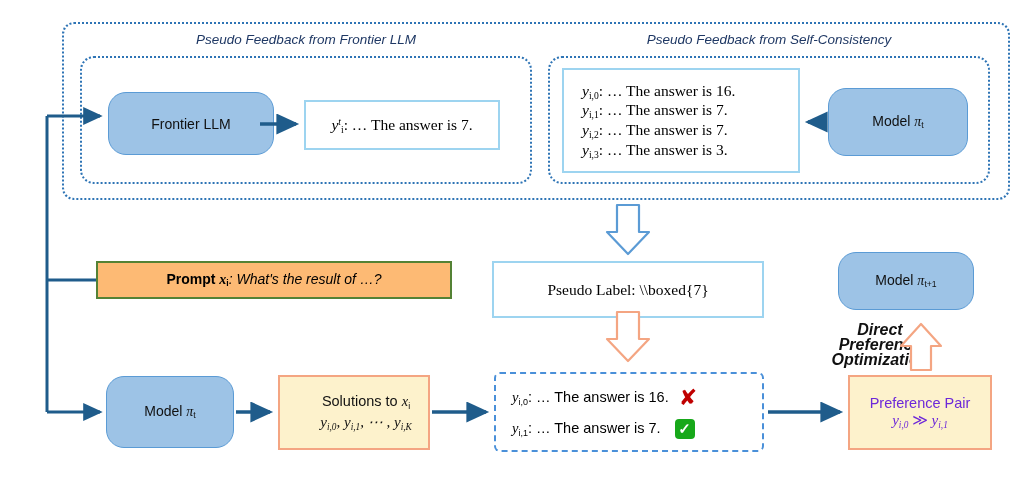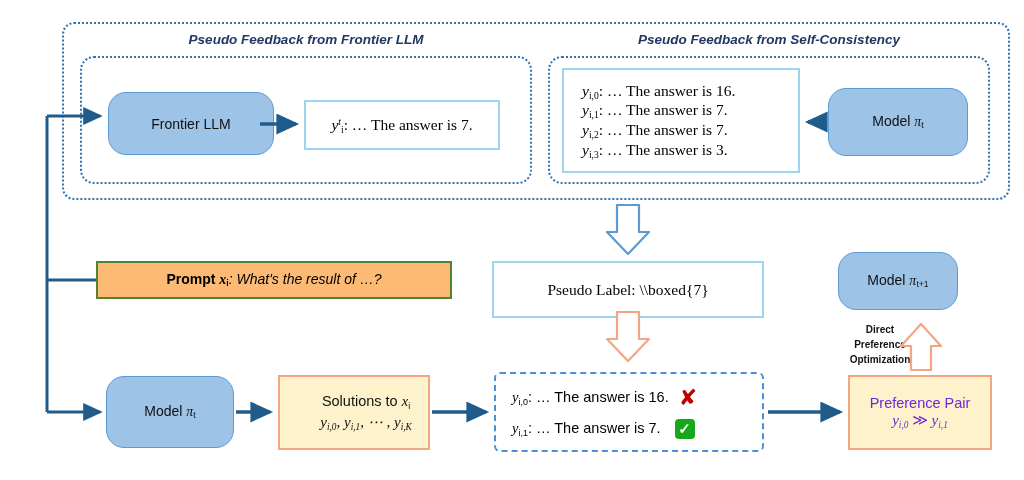--- a/index.html
+++ b/index.html
@@ -9,21 +9,21 @@
   .abs{position:absolute;box-sizing:border-box;}
 
   
   .outer-dotted{
     border:2px dotted #2E74B5;border-radius:12px;background:transparent;
   }
   .panel-dotted{
     border:2px dotted #2E74B5;border-radius:14px;background:transparent;
   }
   .panel-title{
-    font-style:italic;font-weight:700;color:#1F3864;
+    font-style:italic;font-weight:400;color:#1F3864;
     font-family:"Liberation Sans",sans-serif;
     text-align:center;white-space:nowrap;
   }
 
   
   .blue-box{
     background:#9DC3E6;border:1.5px solid #5B9BD5;border-radius:18px;
     display:flex;align-items:center;justify-content:center;
     color:#111;font-size:14px;white-space:nowrap;
   }
@@ -64,22 +64,22 @@
   .ylist{display:flex;flex-direction:column;justify-content:center;gap:1px;
          padding-left:18px;}
   .ylist .row{font-family:"Liberation Serif",serif;font-size:15.5px;color:#000;white-space:nowrap;}
 
   svg.layer{position:absolute;left:0;top:0;width:1024px;height:480px;overflow:visible;}
 
   .sol-line{font-size:14.5px;color:#111;white-space:nowrap;margin-left:24px;}
   .pref-line{font-size:14.5px;color:#6d28d9;white-space:nowrap;}
 
   .dpo-label{
-    position:absolute;font-weight:600;color:#111;
-    font-size:10px;line-height:15px;text-align:center;white-space:nowrap;
+    position:absolute;font-style:italic;font-weight:600;color:#111;
+    font-size:16px;line-height:15px;text-align:center;white-space:nowrap;
   }
   .cross{color:#C00000;font-size:22px;line-height:22px;}
   .checkbox-mark{
     width:20px;height:20px;background:#17A81A;border-radius:4px;
     display:flex;align-items:center;justify-content:center;
     color:#fff;font-size:15px;font-weight:700;line-height:20px;
   }
 </style>
 </head>
 <body>
@@ -130,21 +130,21 @@
   <div class="abs green-box" style="left:96px;top:261px;width:356px;height:38px;">
     <span style="font-size:14px;">
       <b>Prompt </b><b class="mathit">x</b><b class="sub">i</b><i>: What's the result of …?</i>
     </span>
   </div>
 
   <div class="abs lb-box" style="left:492px;top:261px;width:272px;height:57px;">
     <span class="serif" style="font-size:15.5px;">Pseudo Label: \\boxed{7}</span>
   </div>
 
-  <div class="abs blue-box" style="left:838px;top:252px;width:120px;height:58px;">
+  <div class="abs blue-box" style="left:838px;top:252px;width:136px;height:58px;">
     <span>
       <span>Model </span><span class="mathit">π</span><span class="nosub">t+1</span>
     </span>
   </div>
 
   <div class="dpo-label" style="left:828px;top:322px;width:104px;">
     <div>Direct</div>
     <div>Preference</div>
     <div>Optimization</div>
   </div>

